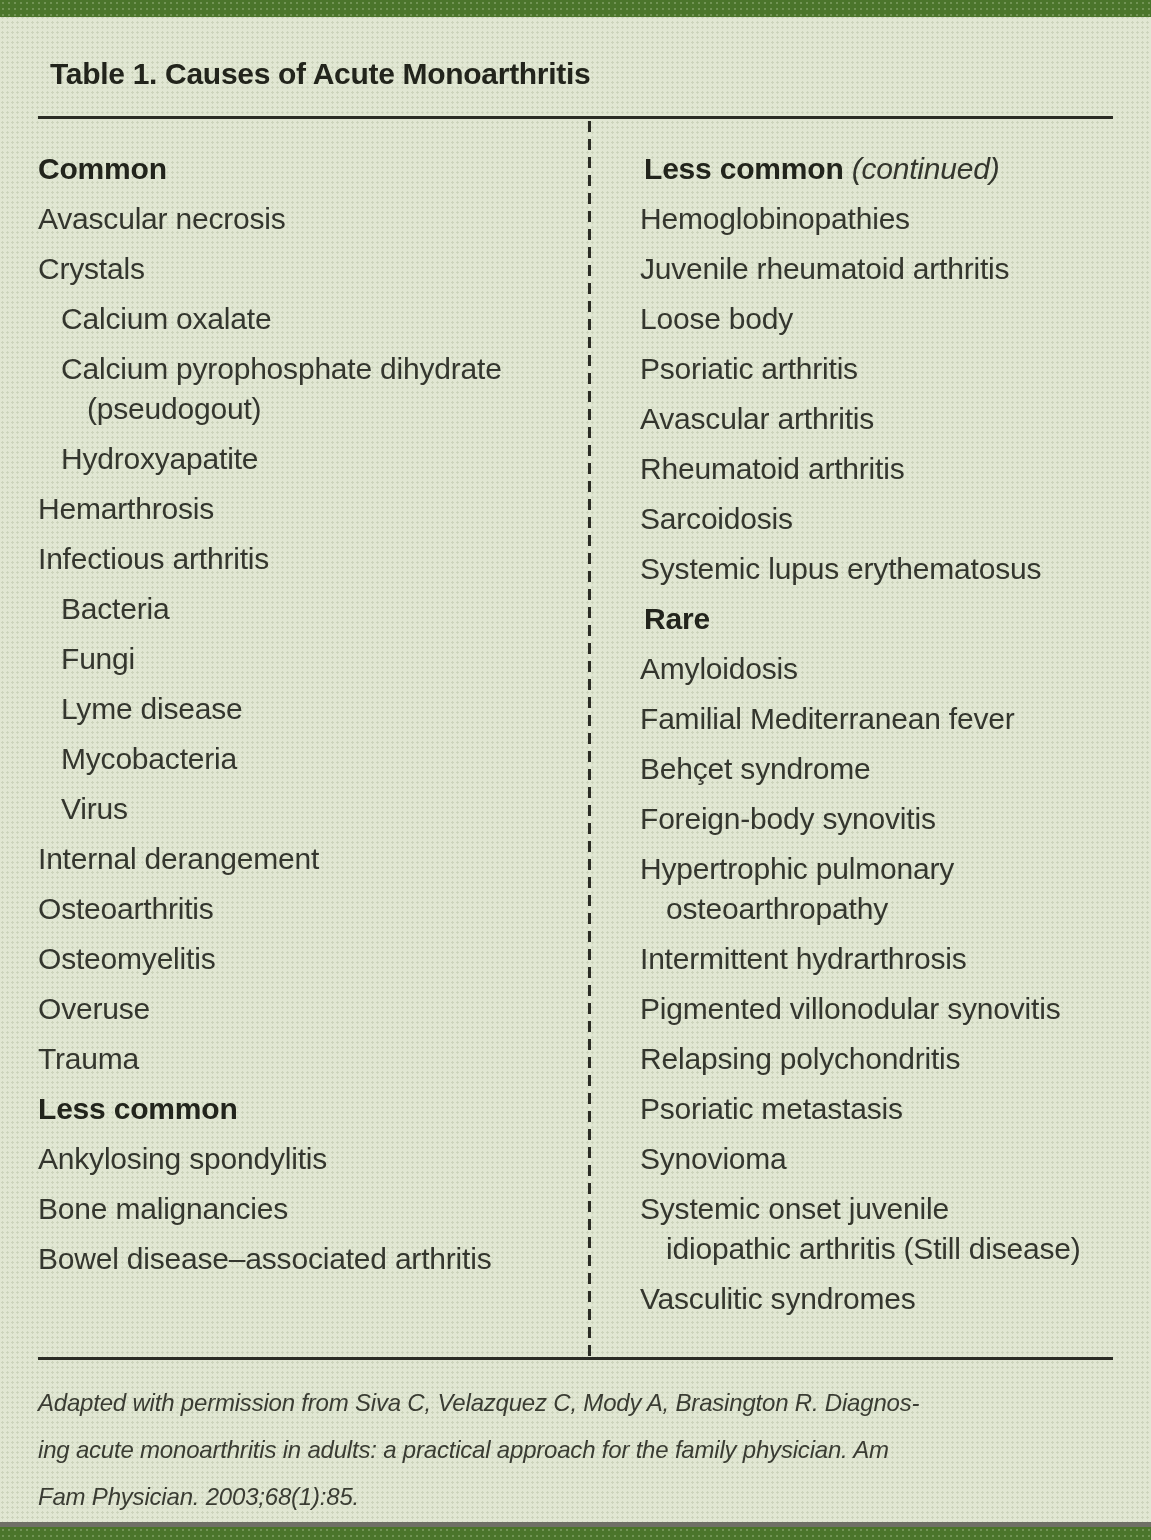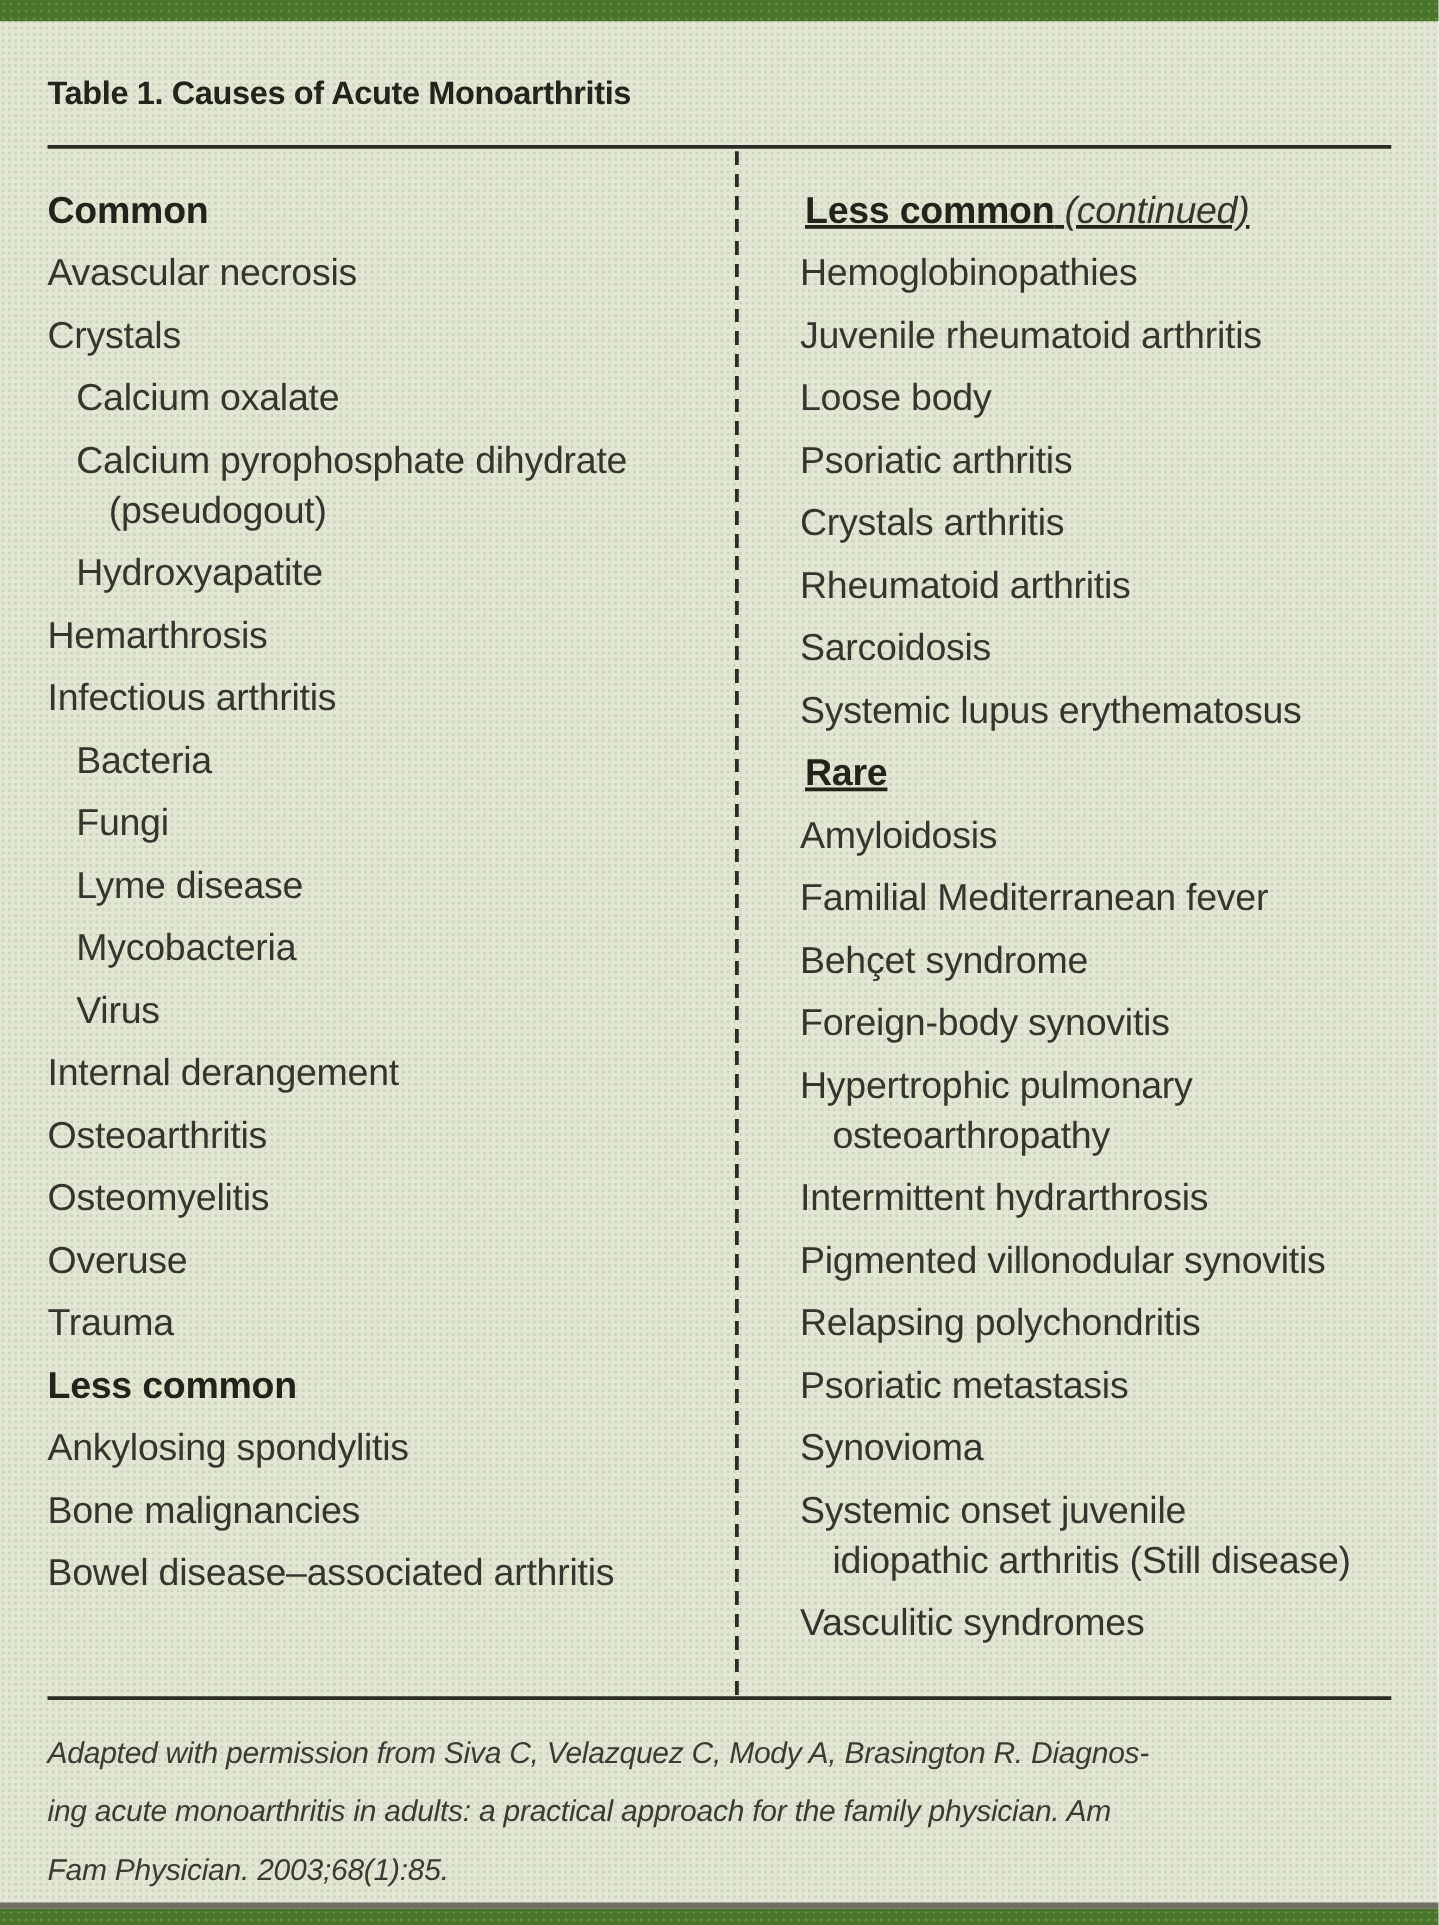--- a/index.html
+++ b/index.html
@@ -34,22 +34,22 @@
   }
   .bar-top{top:0;}
   .bar-bottom{bottom:0;height:13px;}
   .bar-shadow{position:absolute;left:0;right:0;bottom:13px;height:5px;background:var(--shadow-gray);}
   .inner{
     position:absolute;top:17px;bottom:18px;left:0;right:0;
     box-sizing:border-box;
     padding:0 38px;
   }
   .title{
-    margin:36px 0 0 0;
-    font-size:26px;line-height:42px;
+    margin:36px 0 0 12px;
+    font-size:30px;line-height:42px;
     font-weight:700;
     letter-spacing:-0.3px;
     color:var(--heading);
   }
   .rule{height:3px;background:var(--rule);}
   .rule-top{margin-top:21px;}
   .columns{
     position:relative;
     display:flex;
     height:1238px;
@@ -74,21 +74,21 @@
     margin:0 0 10px 0;
     padding-left:26px;
     text-indent:-26px;
     letter-spacing:-0.2px;
     color:var(--text);
   }
   .col li .txt{white-space:pre-line;}
   .col li.ind{margin-left:23px;}
   .col li.hdr{color:var(--heading);}
   .col li.hdr .txt{font-weight:700;}
-  .col-right li.hdr{margin-left:4px;text-decoration:underline;}
+  .col-right li.hdr{margin-left:4px;}
   .sfx{font-style:italic;font-weight:400;color:var(--text);}
   .note{
     margin:19px 0 0 0;
     font-size:24px;
     line-height:47px;
     font-style:italic;
     letter-spacing:-0.2px;
     color:var(--note-text);
     white-space:pre-line;
   }
@@ -130,21 +130,21 @@
           <li class=""><span class="txt">Bone malignancies</span></li>
           <li class=""><span class="txt">Bowel disease–associated arthritis</span></li>
         </ul>
       <div class="divider"></div>
       <ul class="col col-right">
           <li class="hdr"><span class="txt">Less common</span><span class="sfx"> (continued)</span></li>
           <li class=""><span class="txt">Hemoglobinopathies</span></li>
           <li class=""><span class="txt">Juvenile rheumatoid arthritis</span></li>
           <li class=""><span class="txt">Loose body</span></li>
           <li class=""><span class="txt">Psoriatic arthritis</span></li>
-          <li class=""><span class="txt">Crystals arthritis</span></li>
+          <li class=""><span class="txt">Avascular arthritis</span></li>
           <li class=""><span class="txt">Rheumatoid arthritis</span></li>
           <li class=""><span class="txt">Sarcoidosis</span></li>
           <li class=""><span class="txt">Systemic lupus erythematosus</span></li>
           <li class="hdr"><span class="txt">Rare</span></li>
           <li class=""><span class="txt">Amyloidosis</span></li>
           <li class=""><span class="txt">Familial Mediterranean fever</span></li>
           <li class=""><span class="txt">Behçet syndrome</span></li>
           <li class=""><span class="txt">Foreign-body synovitis</span></li>
           <li class=""><span class="txt">Hypertrophic pulmonary
 osteoarthropathy</span></li>

